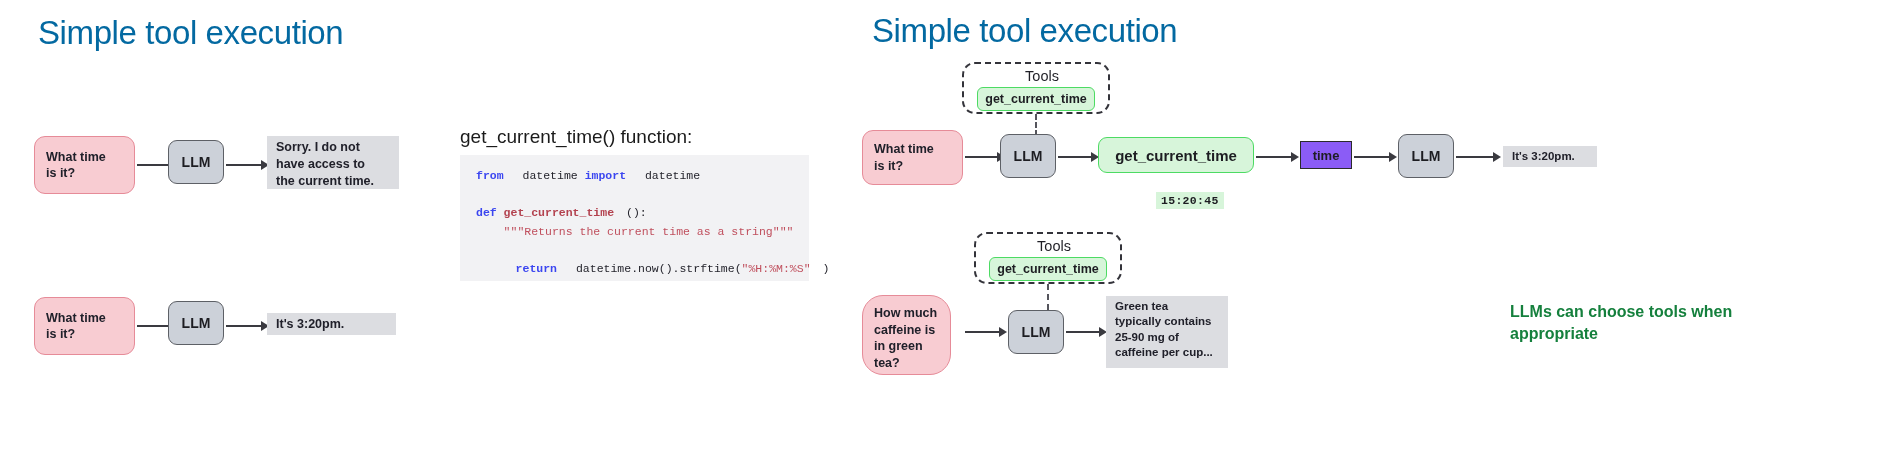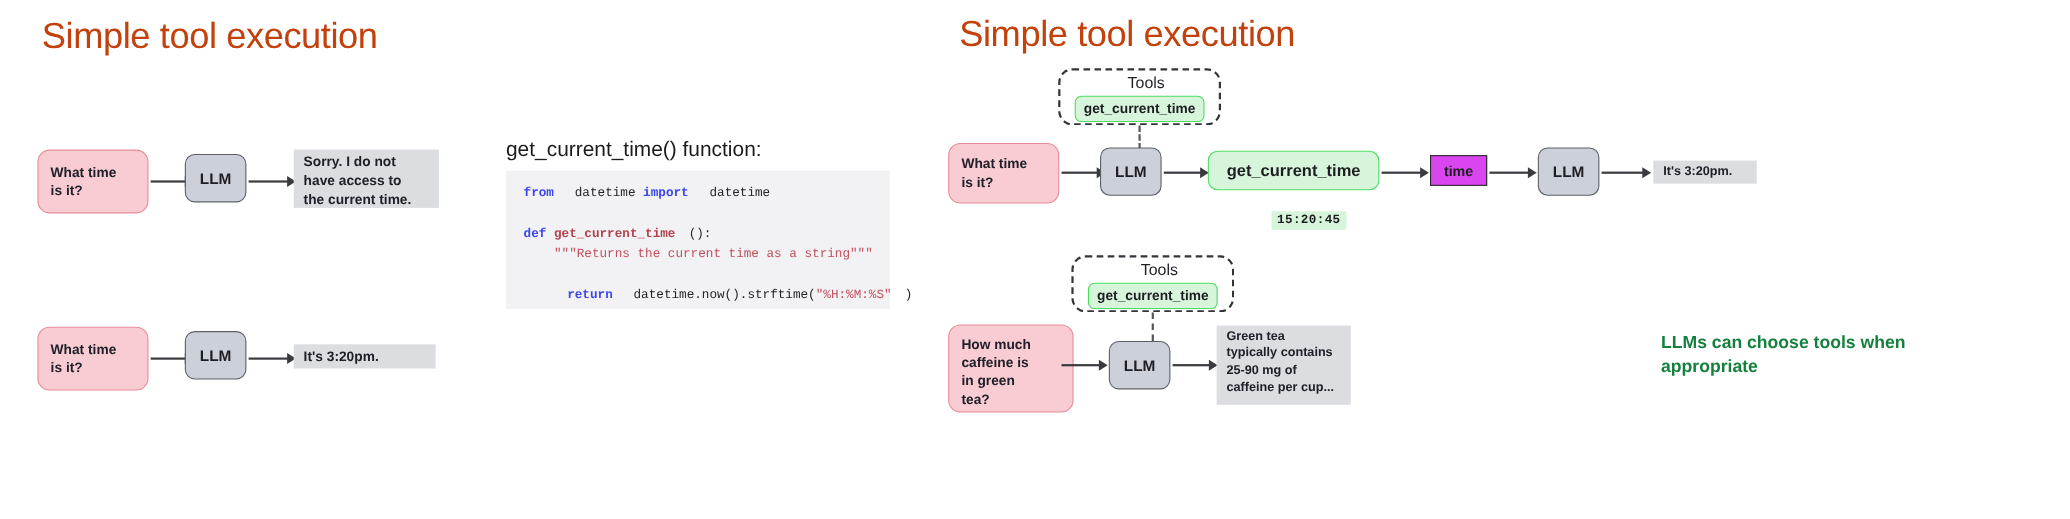--- a/index.html
+++ b/index.html
@@ -15,21 +15,21 @@
     background: #ffffff;
     overflow: hidden;
   }
 
   .abs { position: absolute; }
 
   
   .panel-title {
     font-size: 33px;
     font-weight: 400;
-    color: #c2410c;
+    color: #0369a1;
     letter-spacing: -0.4px;
     white-space: nowrap;
   }
 
   
   .node {
     display: flex;
     align-items: center;
     justify-content: flex-start;
     font-size: 12.5px;
@@ -72,21 +72,21 @@
     border-radius: 9px;
     display: flex;
     align-items: center;
     justify-content: center;
     font-weight: 700;
     font-size: 15px;
     color: #1d1d22;
   }
 
   .node-white {
-    background: #d946ef;
+    background: #8b5cf6;
     border: 1.5px solid #2b2b2b;
     display: flex;
     align-items: center;
     justify-content: center;
     font-weight: 700;
     font-size: 13px;
     color: #1d1d22;
   }
 
   .tools-group {
@@ -269,21 +269,21 @@
   </div>
 
   <div class="abs node-gray-text" style="left:1503px; top:146px; width:94px; height:21px; display:flex; align-items:center; font-size:11.5px;">It's 3:20pm.</div>
 
   <div class="abs tools-group" style="left:974px; top:232px; width:148px; height:52px;">
     <div class="tools-label">Tools</div>
     <div class="tool-chip">get_current_time</div>
   </div>
   <div class="vdash" style="left:1047px; top:284px; height:26px;"></div>
 
-  <div class="abs node node-pink" style="left:862px; top:295px; width:114px; height:80px; white-space:pre-line; align-items:flex-start;">How much
+  <div class="abs node node-pink" style="left:862px; top:295px; width:89px; height:80px; white-space:pre-line; align-items:flex-start;border-radius:21px;">How much
 caffeine is
 in green
 tea?</div>
 
   <div class="arrow" style="left:965px; top:327px; width:43px;">
     <div class="shaft" style="width:35px;"></div>
     <div class="head" style="left:34px;"></div>
   </div>
 
   <div class="abs node-llm" style="left:1008px; top:310px; width:56px; height:44px;">LLM</div>

